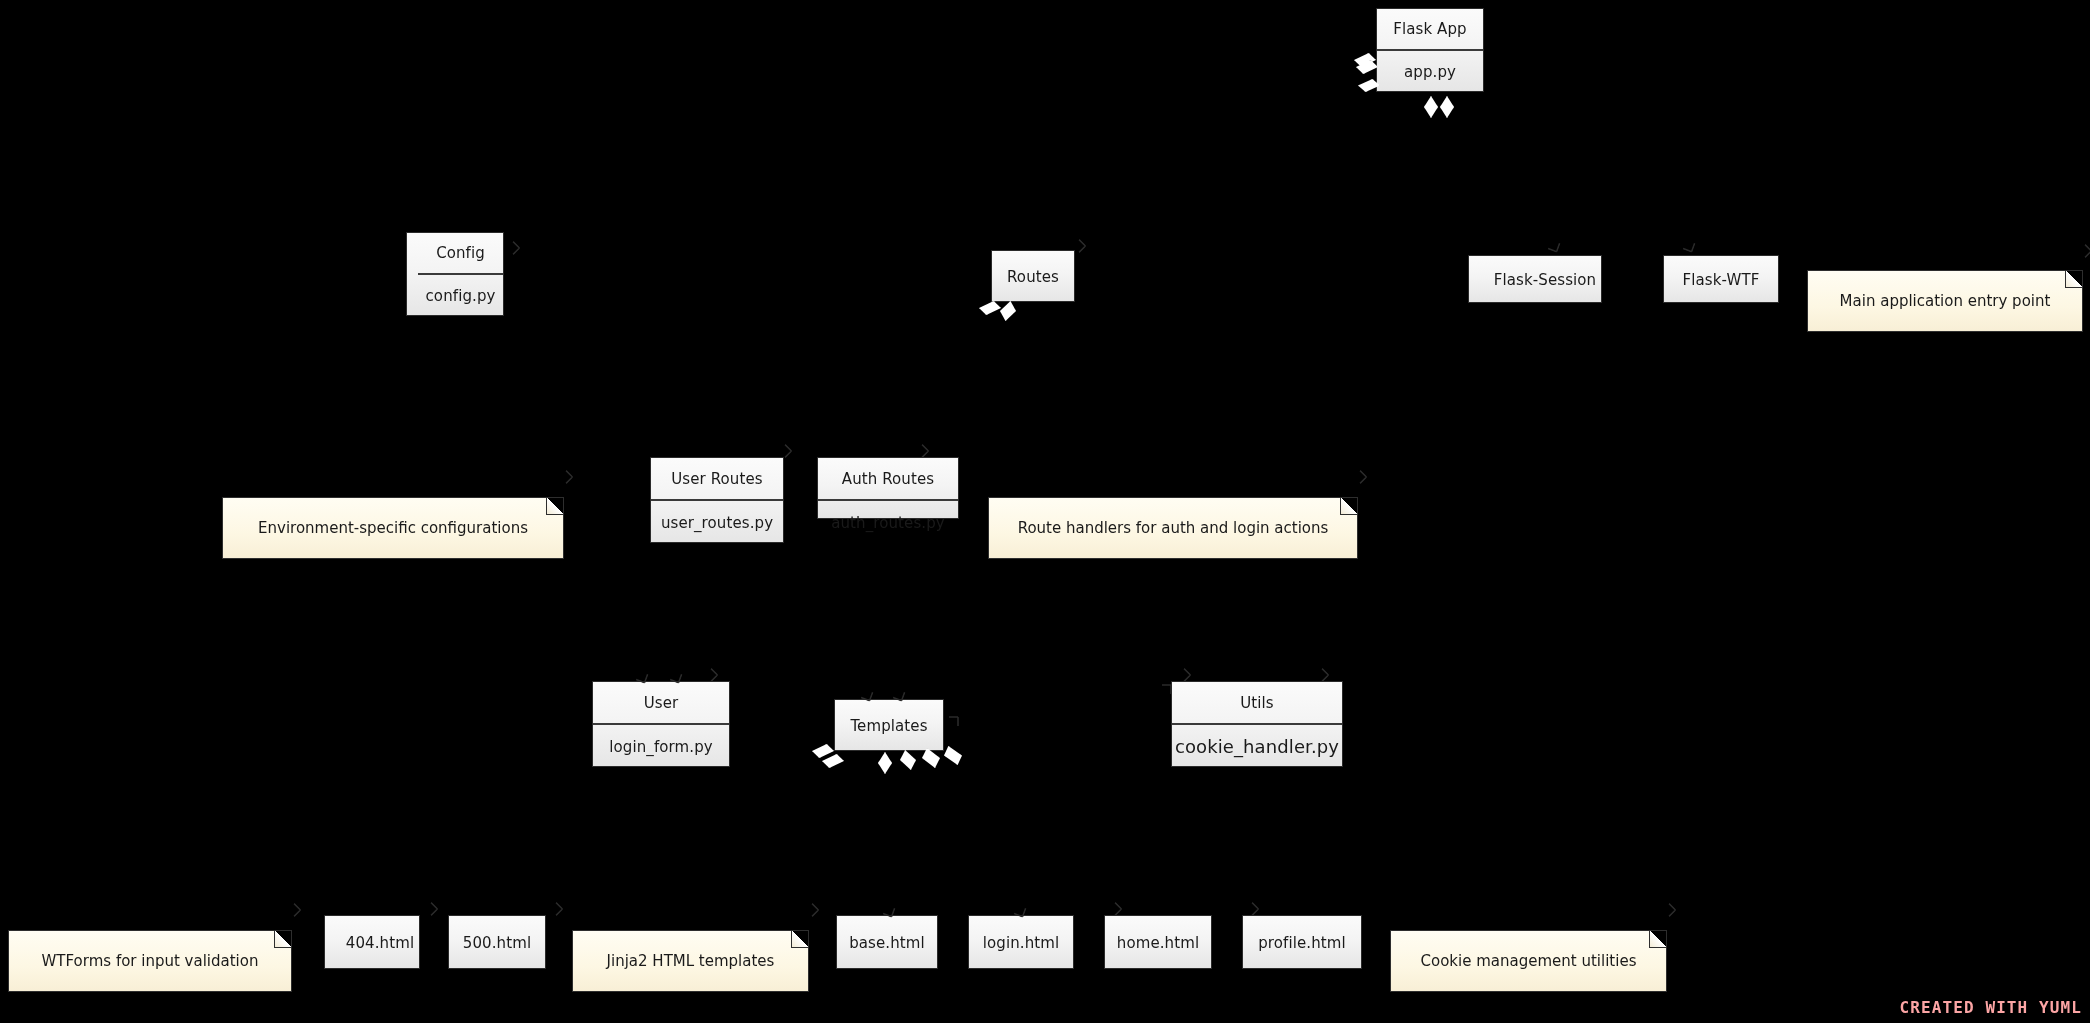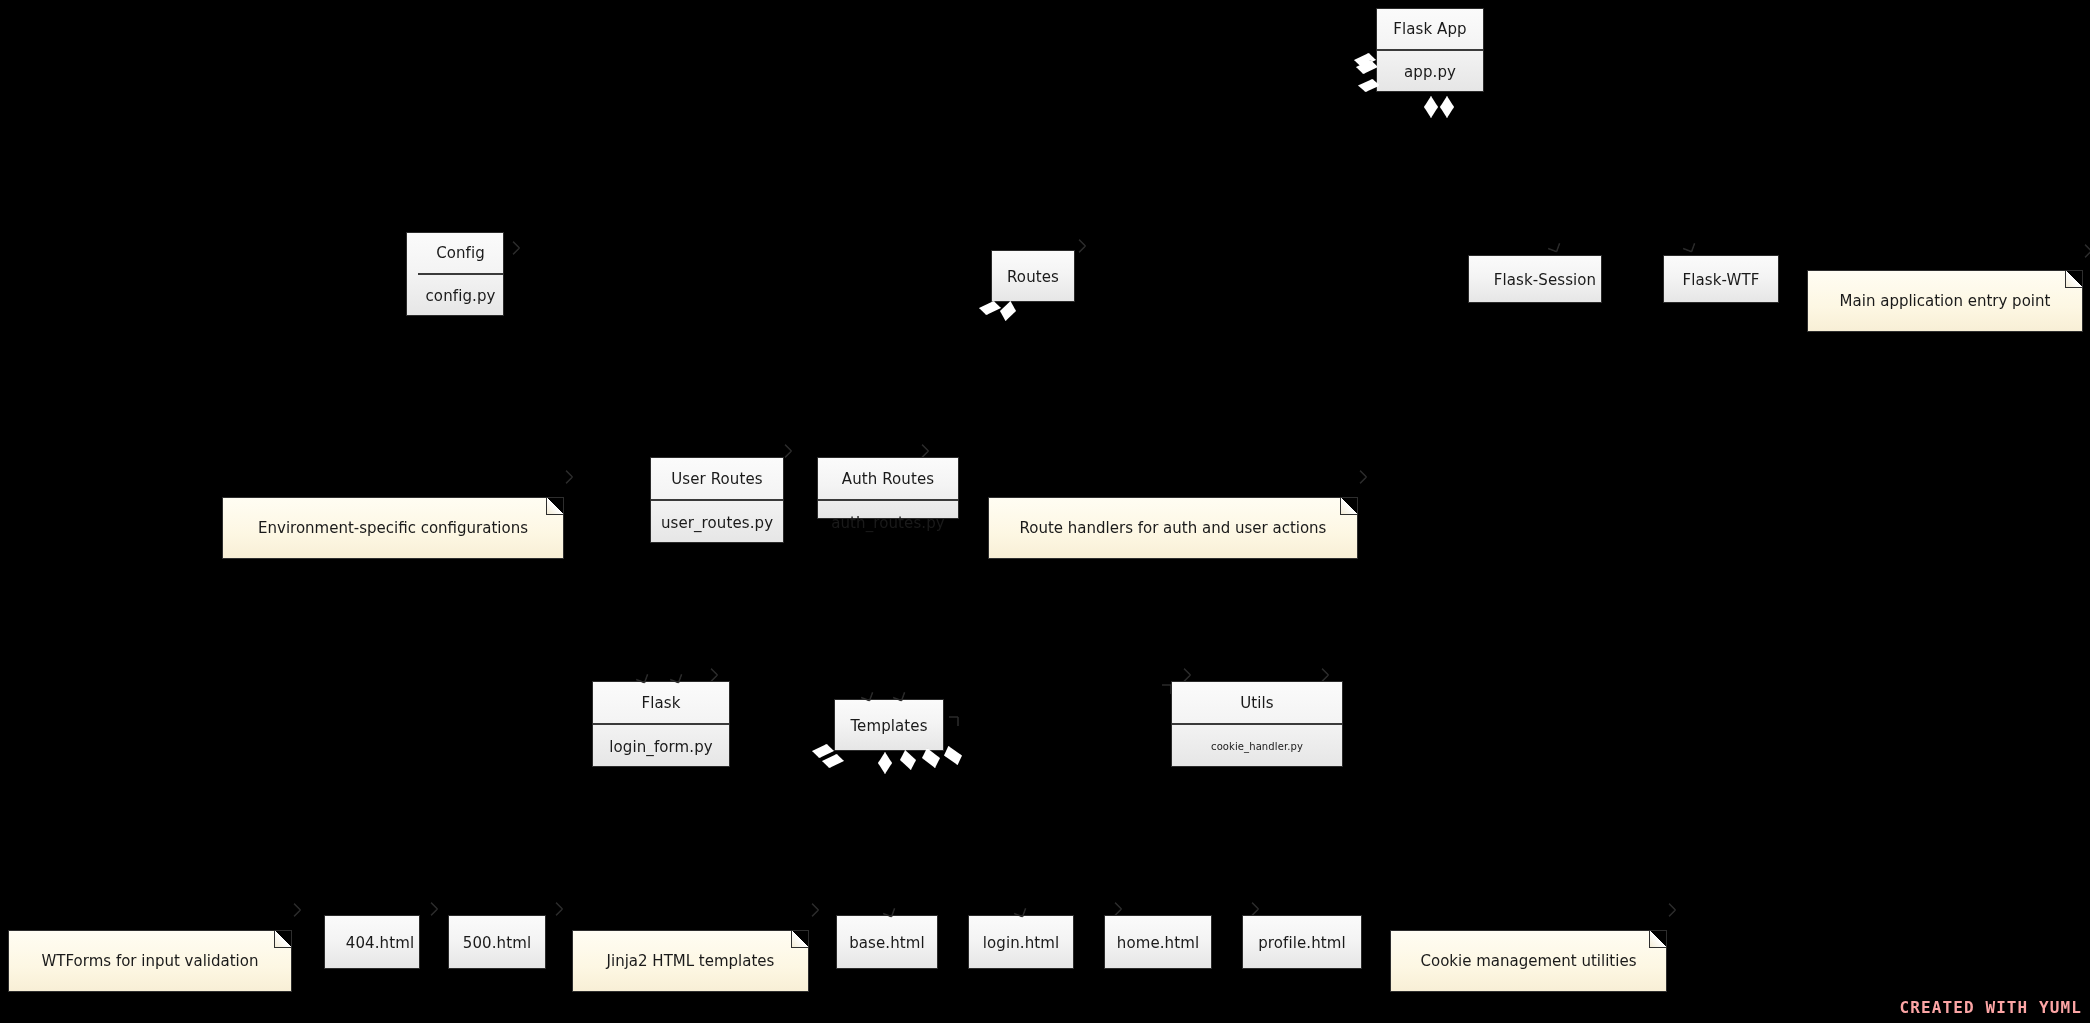--- a/index.html
+++ b/index.html
@@ -88,29 +88,29 @@
     </div>
     <div class="node" style="left: 650px; top: 457px; width: 134px; height: 86px;">
       <div class="compartment top" style="height: 43px; font-size: 15px;">User Routes</div>
       <div class="compartment" style="height: 43px; font-size: 15px;">user_routes.py</div>
     </div>
     <div class="node" style="left: 817px; top: 457px; width: 142px; height: 62px;">
       <div class="compartment top" style="height: 43px; font-size: 15px;">Auth Routes</div>
       <div class="compartment" style="height: 43px; font-size: 15px;">auth_routes.py</div>
     </div>
     <div class="node" style="left: 592px; top: 681px; width: 138px; height: 86px;">
-      <div class="compartment top" style="height: 43px; font-size: 15px;">Flask</div>
+      <div class="compartment top" style="height: 43px; font-size: 15px;">User</div>
       <div class="compartment" style="height: 43px; font-size: 15px;">login_form.py</div>
     </div>
     <div class="node" style="left: 834px; top: 699px; width: 110px; height: 52px;">
       <div class="compartment" style="height: 52px; font-size: 15px;">Templates</div>
     </div>
     <div class="node" style="left: 1171px; top: 681px; width: 172px; height: 86px;">
       <div class="compartment top" style="height: 43px; font-size: 15px;">Utils</div>
-      <div class="compartment" style="height: 43px; font-size: 10px;">cookie_handler.py</div>
+      <div class="compartment" style="height: 43px; font-size: 18px;">cookie_handler.py</div>
     </div>
     <div class="node" style="left: 324px; top: 915px; width: 96px; height: 54px;">
       <div class="compartment" style="height: 54px; font-size: 15px; padding-left: 28px;">404.html</div>
     </div>
     <div class="node" style="left: 448px; top: 915px; width: 98px; height: 54px;">
       <div class="compartment" style="height: 54px; font-size: 15px;">500.html</div>
     </div>
     <div class="node" style="left: 836px; top: 915px; width: 102px; height: 54px;">
       <div class="compartment" style="height: 54px; font-size: 15px;">base.html</div>
     </div>
@@ -125,21 +125,21 @@
     </div>
     <div class="note" style="left: 1807px; top: 243px; width: 276px; height: 62px; font-size: 15px;">
       <span>Main application entry point</span>
       <span class="fold"></span>
     </div>
     <div class="note" style="left: 222px; top: 470px; width: 342px; height: 62px; font-size: 15px;">
       <span>Environment-specific configurations</span>
       <span class="fold"></span>
     </div>
     <div class="note" style="left: 988px; top: 470px; width: 370px; height: 62px; font-size: 15px;">
-      <span>Route handlers for auth and user actions</span>
+      <span>Route handlers for auth and login actions</span>
       <span class="fold"></span>
     </div>
     <div class="note" style="left: 8px; top: 903px; width: 284px; height: 62px; font-size: 15px;">
       <span>WTForms for input validation</span>
       <span class="fold"></span>
     </div>
     <div class="note" style="left: 572px; top: 903px; width: 237px; height: 62px; font-size: 15px;">
       <span>Jinja2 HTML templates</span>
       <span class="fold"></span>
     </div>

